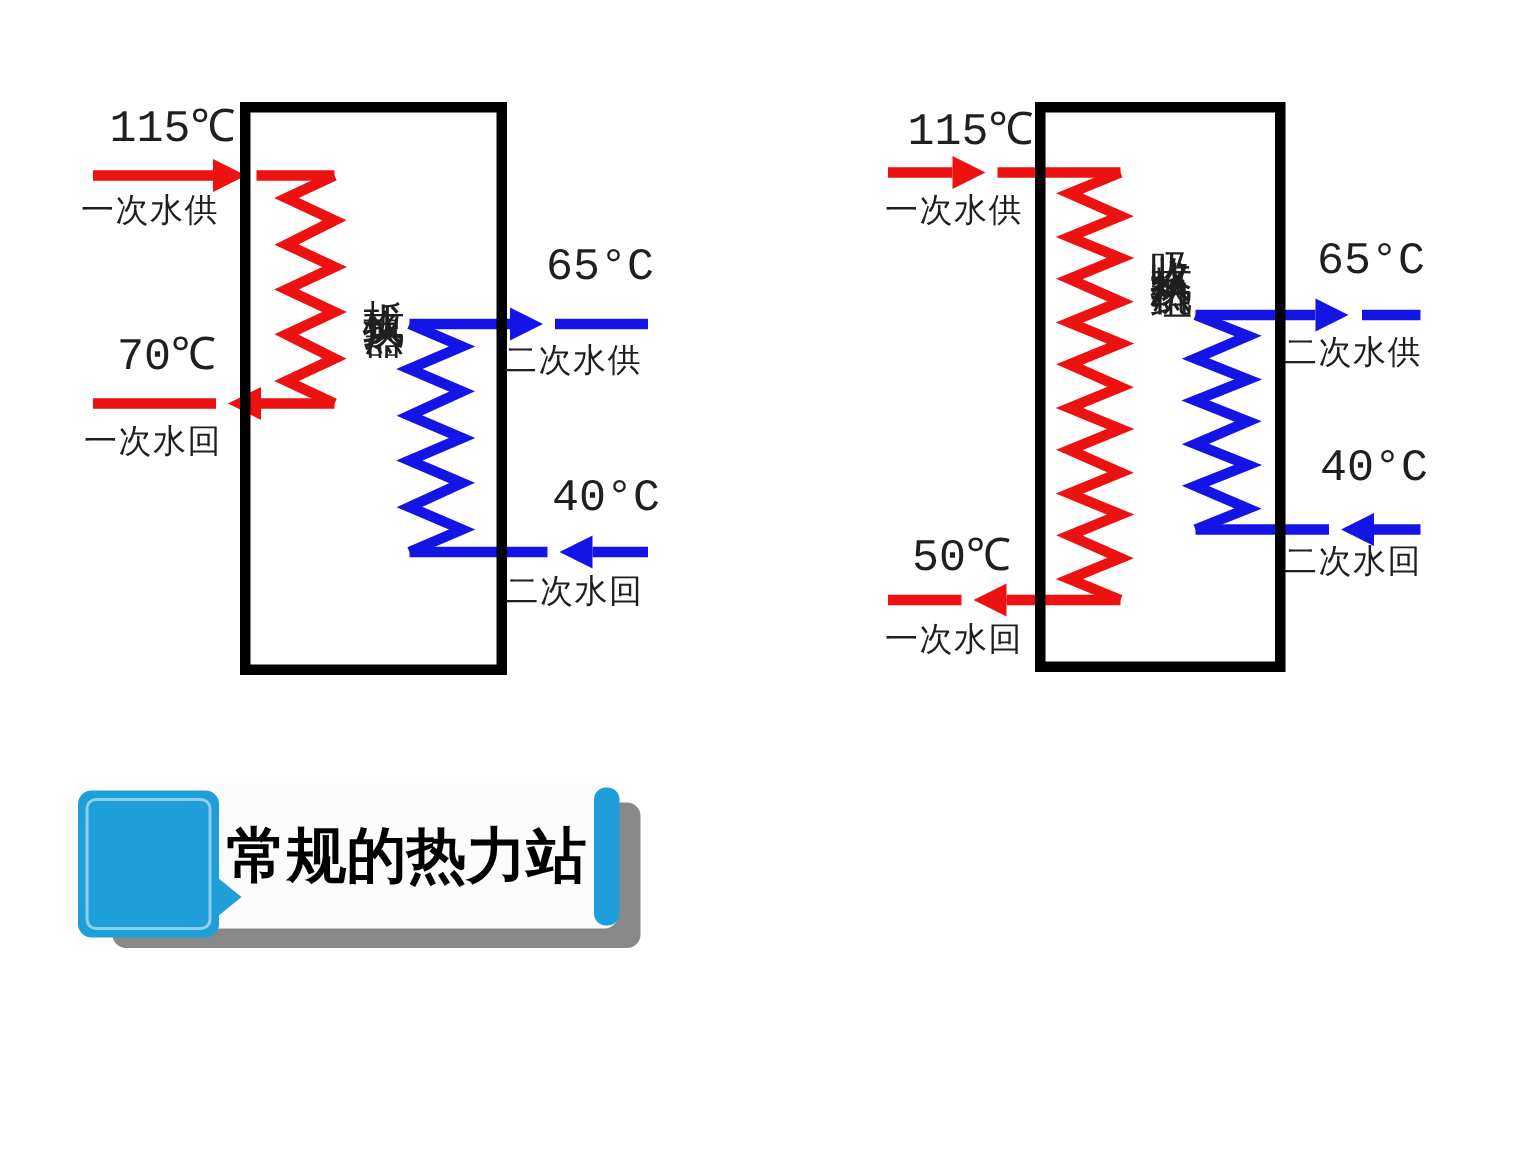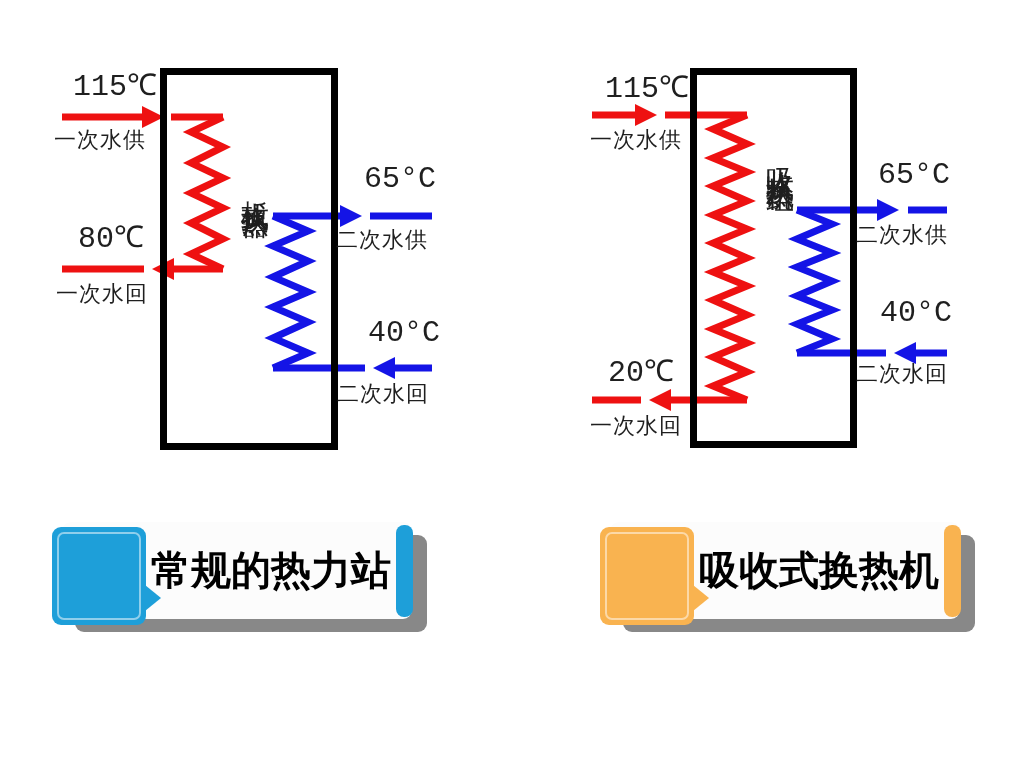--- a/index.html
+++ b/index.html
@@ -88,21 +88,21 @@
       <polygon class="cold-head" points="300,145 322,156 300,167"></polygon>
       <line class="cold-line" x1="330" y1="156" x2="392" y2="156"></line>
       <line class="cold-line" x1="392" y1="308" x2="355" y2="308"></line>
       <polygon class="cold-head" points="355,297 333,308 355,319"></polygon>
       <line class="cold-line" x1="325" y1="308" x2="233" y2="308"></line>
 
       <rect class="hx-box" x="123.5" y="11.5" width="171" height="375"></rect>
     </svg>
     <div class="dlabel temp" style="left:33px;top:12px;">115℃</div>
     <div class="dlabel flow" style="left:14px;top:70px;">一次水供</div>
-    <div class="dlabel temp" style="left:38px;top:164px;">80℃</div>
+    <div class="dlabel temp" style="left:38px;top:164px;">70℃</div>
     <div class="dlabel flow" style="left:16px;top:224px;">一次水回</div>
     <div class="dlabel vlabel" style="left:198px;top:118px;">板式换热器</div>
     <div class="dlabel temp" style="left:324px;top:104px;">65°C</div>
     <div class="dlabel flow" style="left:296px;top:170px;">二次水供</div>
     <div class="dlabel temp" style="left:328px;top:258px;">40°C</div>
     <div class="dlabel flow" style="left:297px;top:324px;">二次水回</div>
   </div>
 
   <div class="diagram" style="left:560px;top:60px;">
     <svg width="440" height="414" viewBox="0 0 440 414">
@@ -120,42 +120,33 @@
       <polygon class="cold-head" points="317,139 339,150 317,161"></polygon>
       <line class="cold-line" x1="348" y1="150" x2="387" y2="150"></line>
       <line class="cold-line" x1="387" y1="293" x2="356" y2="293"></line>
       <polygon class="cold-head" points="356,282 334,293 356,304"></polygon>
       <line class="cold-line" x1="326" y1="293" x2="237" y2="293"></line>
 
       <rect class="hx-box" x="133.5" y="11.5" width="160" height="373"></rect>
     </svg>
     <div class="dlabel temp" style="left:45px;top:14px;">115℃</div>
     <div class="dlabel flow" style="left:30px;top:70px;">一次水供</div>
-    <div class="dlabel temp" style="left:48px;top:298px;">20℃</div>
+    <div class="dlabel temp" style="left:48px;top:298px;">50℃</div>
     <div class="dlabel flow" style="left:30px;top:356px;">一次水回</div>
     <div class="dlabel vlabel" style="left:203px;top:86px;">吸收式换热机组</div>
     <div class="dlabel temp" style="left:318px;top:100px;">65°C</div>
     <div class="dlabel flow" style="left:296px;top:165px;">二次水供</div>
     <div class="dlabel temp" style="left:320px;top:238px;">40°C</div>
     <div class="dlabel flow" style="left:296px;top:304px;">二次水回</div>
   </div>
 
   <div class="banner blue" style="left:52px;top:522px;">
     <div class="banner-shadow"></div>
     <div class="banner-body"></div>
     <div class="banner-bar"></div>
     <div class="banner-tag">
       <div class="tag-arrow"></div>
     </div>
     <div class="banner-title">常规的热力站</div>
   </div>
 
-  <div class="banner orange" style="left:600px;top:522px;">
-    <div class="banner-shadow"></div>
-    <div class="banner-body"></div>
-    <div class="banner-bar"></div>
-    <div class="banner-tag">
-      <div class="tag-arrow"></div>
-    </div>
-    <div class="banner-title">吸收式换热机</div>
-  </div>
 
 </div>
 
 </body></html>

